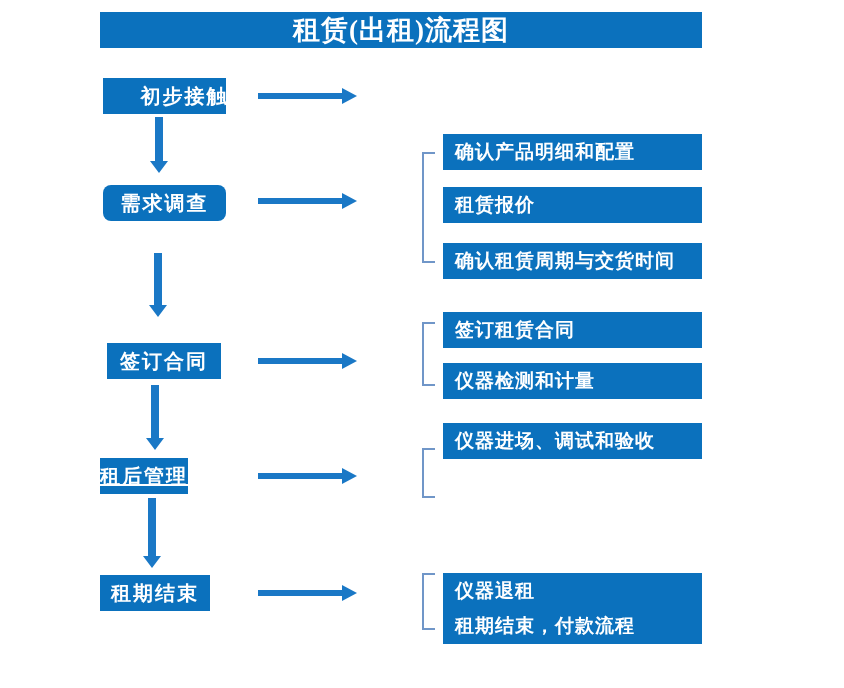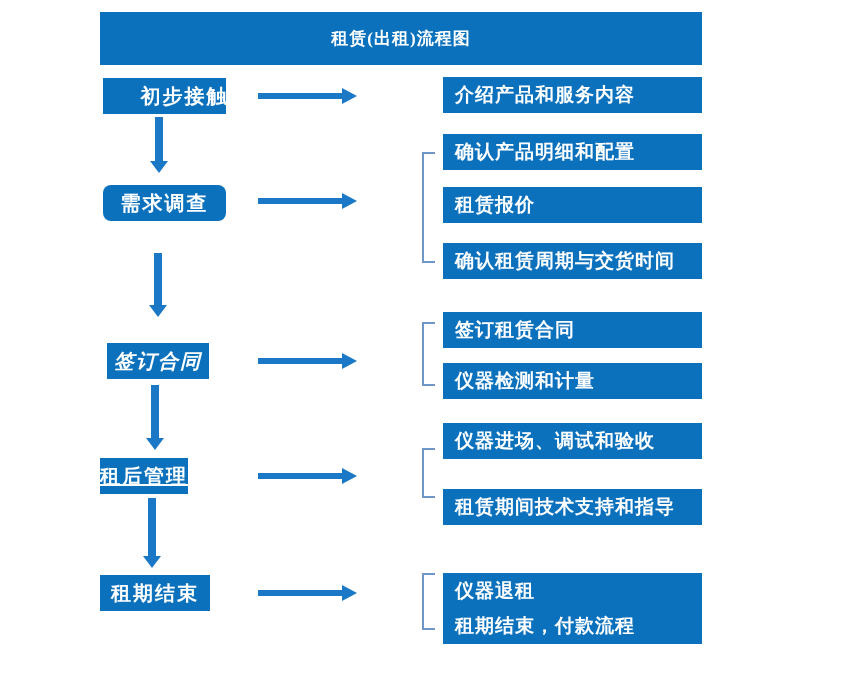--- a/index.html
+++ b/index.html
@@ -14,24 +14,24 @@
   body { font-family: "Liberation Serif", "DejaVu Serif", serif; }
   .canvas {
     position: relative;
     width: 844px;
     height: 688px;
     background: var(--background);
     overflow: hidden;
   }
   .title-bar {
     position: absolute;
-    left: 100px; top: 12px; width: 602px; height: 53px;
+    left: 100px; top: 12px; width: 602px; height: 36px;
     background: var(--box-blue);
     color: var(--text-white);
-    font-size: 17px; font-weight: bold; letter-spacing: 1px;
+    font-size: 27px; font-weight: bold; letter-spacing: 1px;
     display: flex; align-items: center; justify-content: center;
   }
   .box {
     position: absolute;
     background: var(--box-blue);
     color: var(--text-white);
     font-weight: bold;
     display: flex; align-items: center;
     white-space: nowrap;
   }
@@ -80,32 +80,30 @@
 </style>
 </head>
 <body>
 
 <div class="canvas">
 
   <div class="title-bar">租赁(出租)流程图</div>
 
   <div class="box stage-box" style="left:103px; top:78px;  width:123px;padding-left:40px;">初步接触</div>
   <div class="box stage-box" style="left:103px; top:185px; width:123px;border-radius:8px;">需求调查</div>
-  <div class="box stage-box" style="left:107px; top:343px; width:102px;font-style:italic;">签订合同</div>
+  <div class="box stage-box" style="left:107px; top:343px; width:114px;">签订合同</div>
   <div class="box stage-box" style="left:100px; top:458px; width:88px;text-decoration:underline;">租后管理</div>
   <div class="box stage-box" style="left:100px; top:575px; width:110px;">租期结束</div>
 
-  <div class="box output-box" style="top:77px;">介绍产品和服务内容</div>
   <div class="box output-box" style="top:187px;">租赁报价</div>
   <div class="box output-box" style="top:134px;">确认产品明细和配置</div>
   <div class="box output-box" style="top:243px;">确认租赁周期与交货时间</div>
   <div class="box output-box" style="top:312px;">签订租赁合同</div>
   <div class="box output-box" style="top:363px;">仪器检测和计量</div>
   <div class="box output-box" style="top:423px;">仪器进场、调试和验收</div>
-  <div class="box output-box" style="top:489px;">租赁期间技术支持和指导</div>
   <div class="box output-box" style="top:573px;">仪器退租</div>
   <div class="box output-box" style="top:608px;">租期结束，付款流程</div>
 
   <div class="h-arrow" style="top:88px;">
       <div class="shaft"></div>
       <div class="head"></div>
     </div>
   <div class="h-arrow" style="top:193px;">
       <div class="shaft"></div>
       <div class="head"></div>

